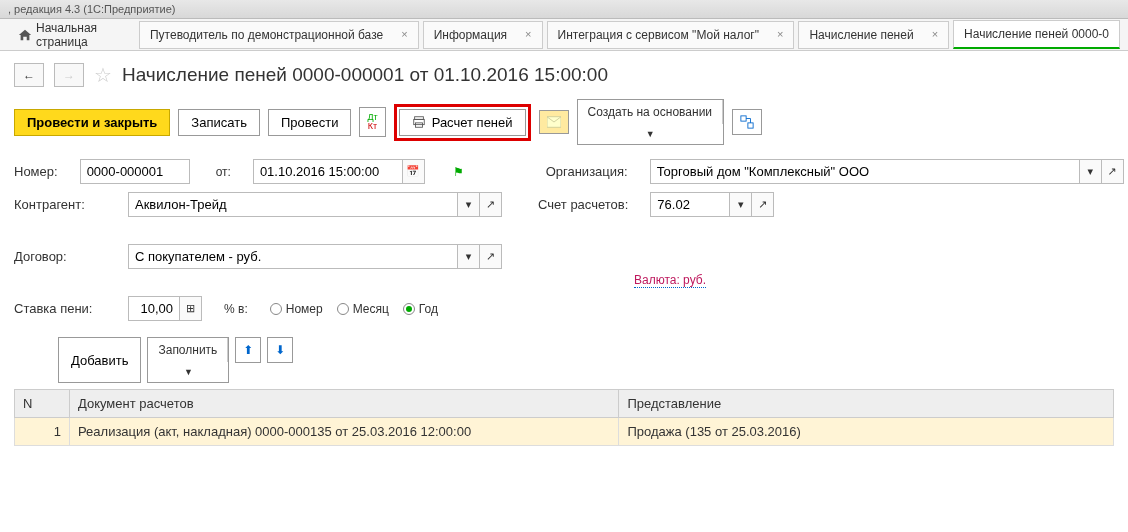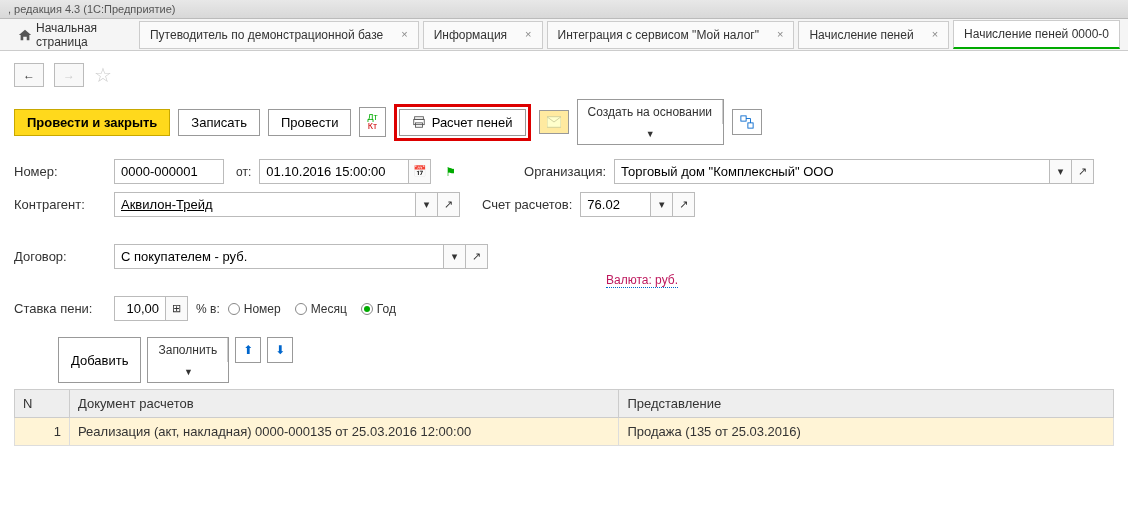--- a/index.html
+++ b/index.html
@@ -16,21 +16,21 @@
   .page-title { font-size: 19px; font-weight: normal; }
   .toolbar { display: flex; align-items: center; gap: 8px; padding: 4px 14px 10px; flex-wrap: wrap; }
   .btn { border: 1px solid #999; background: #fff; padding: 5px 12px; font-size: 13px; cursor: pointer; display: inline-flex; align-items: center; gap: 6px; }
   .btn.primary { background: #ffd91c; border-color: #c8a800; font-weight: bold; }
   .btn.icon-only { padding: 5px 7px; }
   .highlight-box { border: 3px solid #d00; padding: 2px; display: inline-flex; }
   .dropdown-btn { border: 1px solid #999; background: #fff; display: inline-flex; align-items: center; flex-direction: column; }
   .dropdown-btn .main { padding: 5px 10px; border-right: 1px solid #ccc; }
   .dropdown-btn .caret { padding: 5px 8px; font-size: 9px; }
   .form-area { padding: 4px 14px; }
-  .form-row { display: flex; align-items: center; gap: 8px; margin-bottom: 8px; }
+  .form-row { display: flex; align-items: center; gap: 22px; margin-bottom: 8px; }
   .label { width: 92px; font-size: 13px; }
   .input { border: 1px solid #bbb; padding: 4px 6px; font-size: 13px; background: #fff; }
   .input-group { display: inline-flex; }
   .input-group .input { }
   .input-group .addon { border: 1px solid #bbb; border-left: none; width: 22px; display: inline-flex; align-items: center; justify-content: center; background: #fafafa; cursor: pointer; font-size: 11px; }
   .radio-group { display: inline-flex; align-items: center; gap: 14px; }
   .radio-item { display: inline-flex; align-items: center; gap: 4px; }
   .radio { width: 12px; height: 12px; border: 1px solid #888; border-radius: 50%; display: inline-flex; align-items: center; justify-content: center; }
   .radio.checked::after { content: ""; width: 6px; height: 6px; background: #0a0; border-radius: 50%; }
   .link { color: #be185d; border-bottom: 1px dotted #0066cc; cursor: pointer; margin-top: 48px; }
@@ -74,20 +74,21 @@
   </div>
   <div class="tab active">
     <span>Начисление пеней 0000-0</span>
   </div>
 </div>
 
 <div class="header-row">
   <span class="nav-btn">←</span>
   <span class="nav-btn" style="color:#ccc">→</span>
   <span class="star">☆</span>
+  <span class="page-title">Начисление пеней 0000-000001 от 01.10.2016 15:00:00</span>
 </div>
 
 <div class="toolbar">
   <button class="btn primary">Провести и закрыть</button>
   <button class="btn">Записать</button>
   <button class="btn">Провести</button>
   <button class="btn icon-only">
     <span style="font-size:9px;line-height:1"><span style="color:#0a0">Дт</span><br><span style="color:#c00">Кт</span></span>
   </button>
   <span class="highlight-box">
@@ -139,27 +140,27 @@
     <div class="input-group" style="flex:1;max-width:480px">
       <input class="input" style="flex: 1 1 0%; width: 430px;" value="Торговый дом &quot;Комплексный&quot; ООО">
       <span class="addon">▾</span>
       <span class="addon">↗</span>
     </div>
   </div>
 
   <div class="form-row">
     <span class="label">Контрагент:</span>
     <div class="input-group">
-      <input class="input" style="width: 302px; text-decoration: underline;" value="Аквилон-Трейд">
+      <input class="input" style="width: 330px;" value="Аквилон-Трейд">
       <span class="addon">▾</span>
       <span class="addon">↗</span>
     </div>
     <span class="label" style="width:auto;margin-left:14px">Счет расчетов:</span>
     <div class="input-group">
-      <input class="input" style="width: 71px;" value="76.02">
+      <input class="input" style="width: 80px;" value="76.02">
       <span class="addon">▾</span>
       <span class="addon">↗</span>
     </div>
   </div>
 
   <div class="form-row">
     <span class="label">Договор:</span>
     <div class="input-group">
       <input class="input" style="width: 330px;" value="С покупателем - руб.">
       <span class="addon">▾</span>

